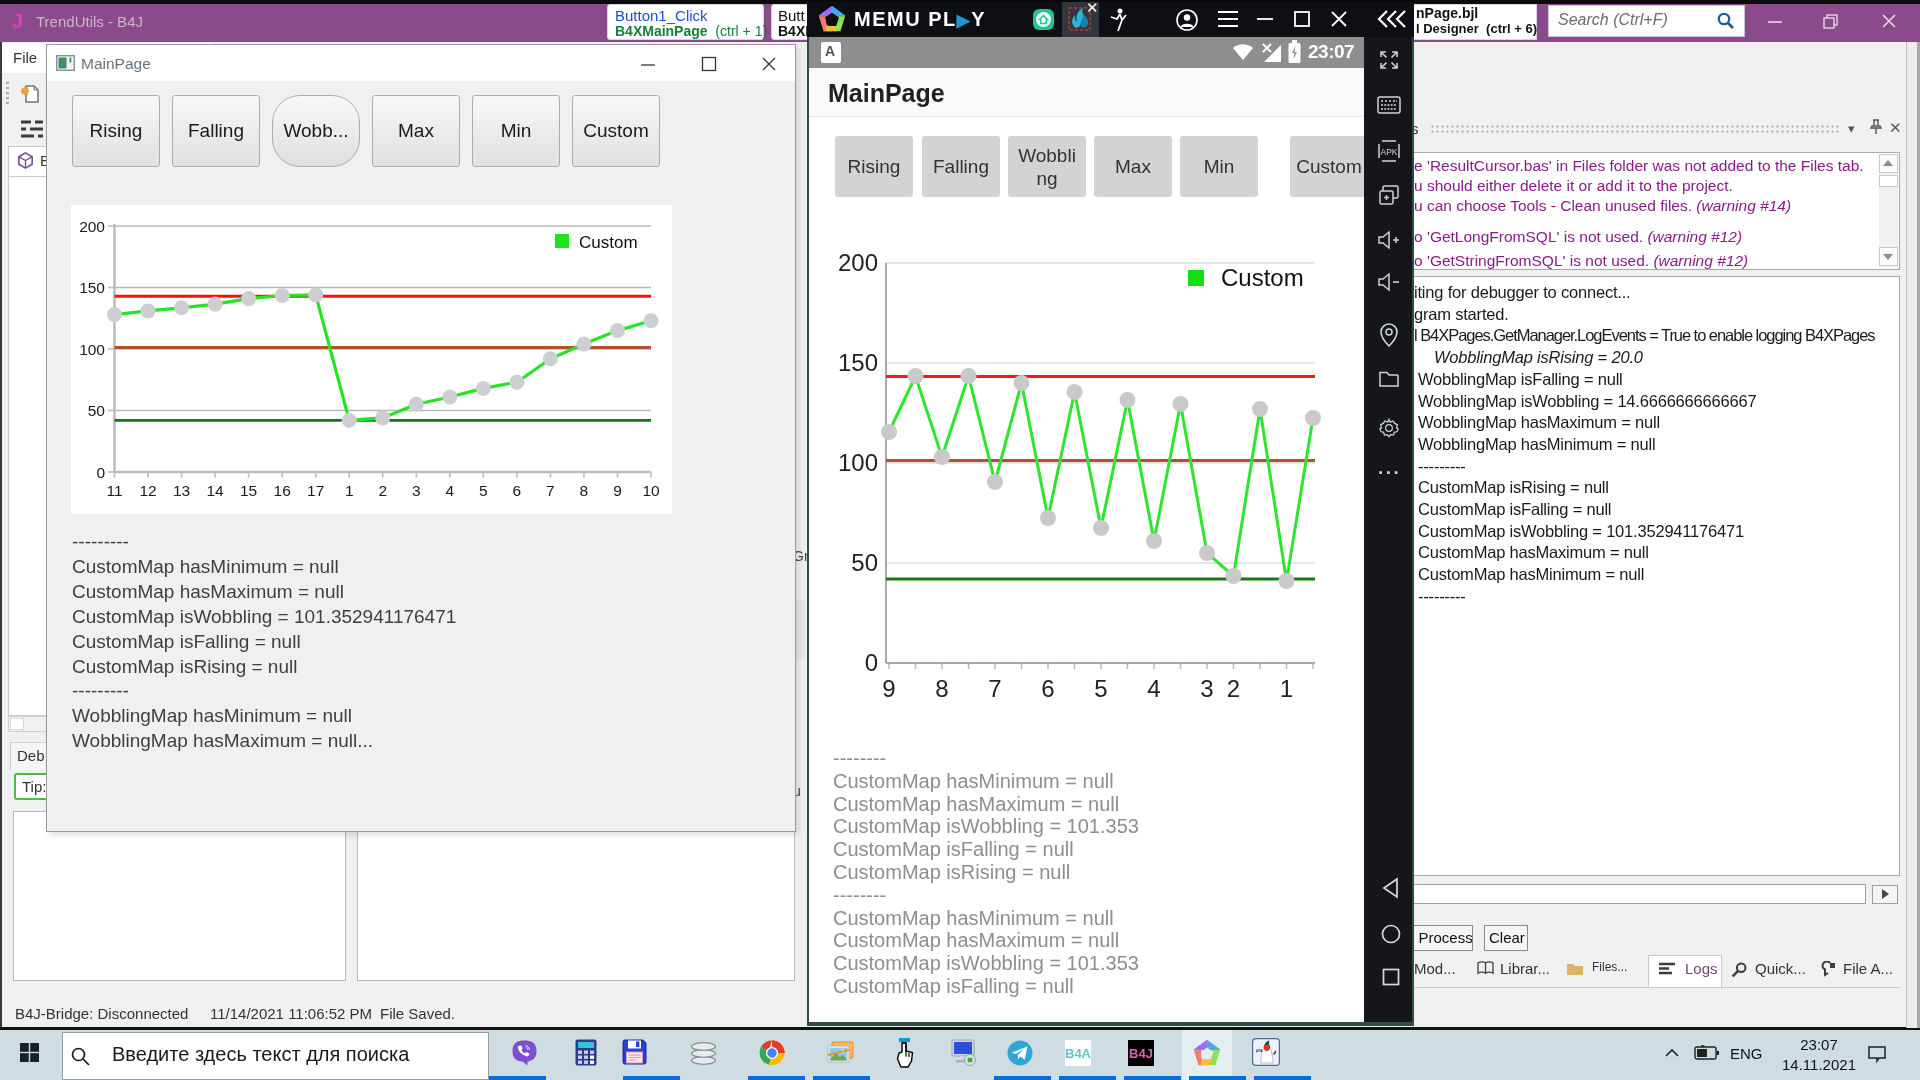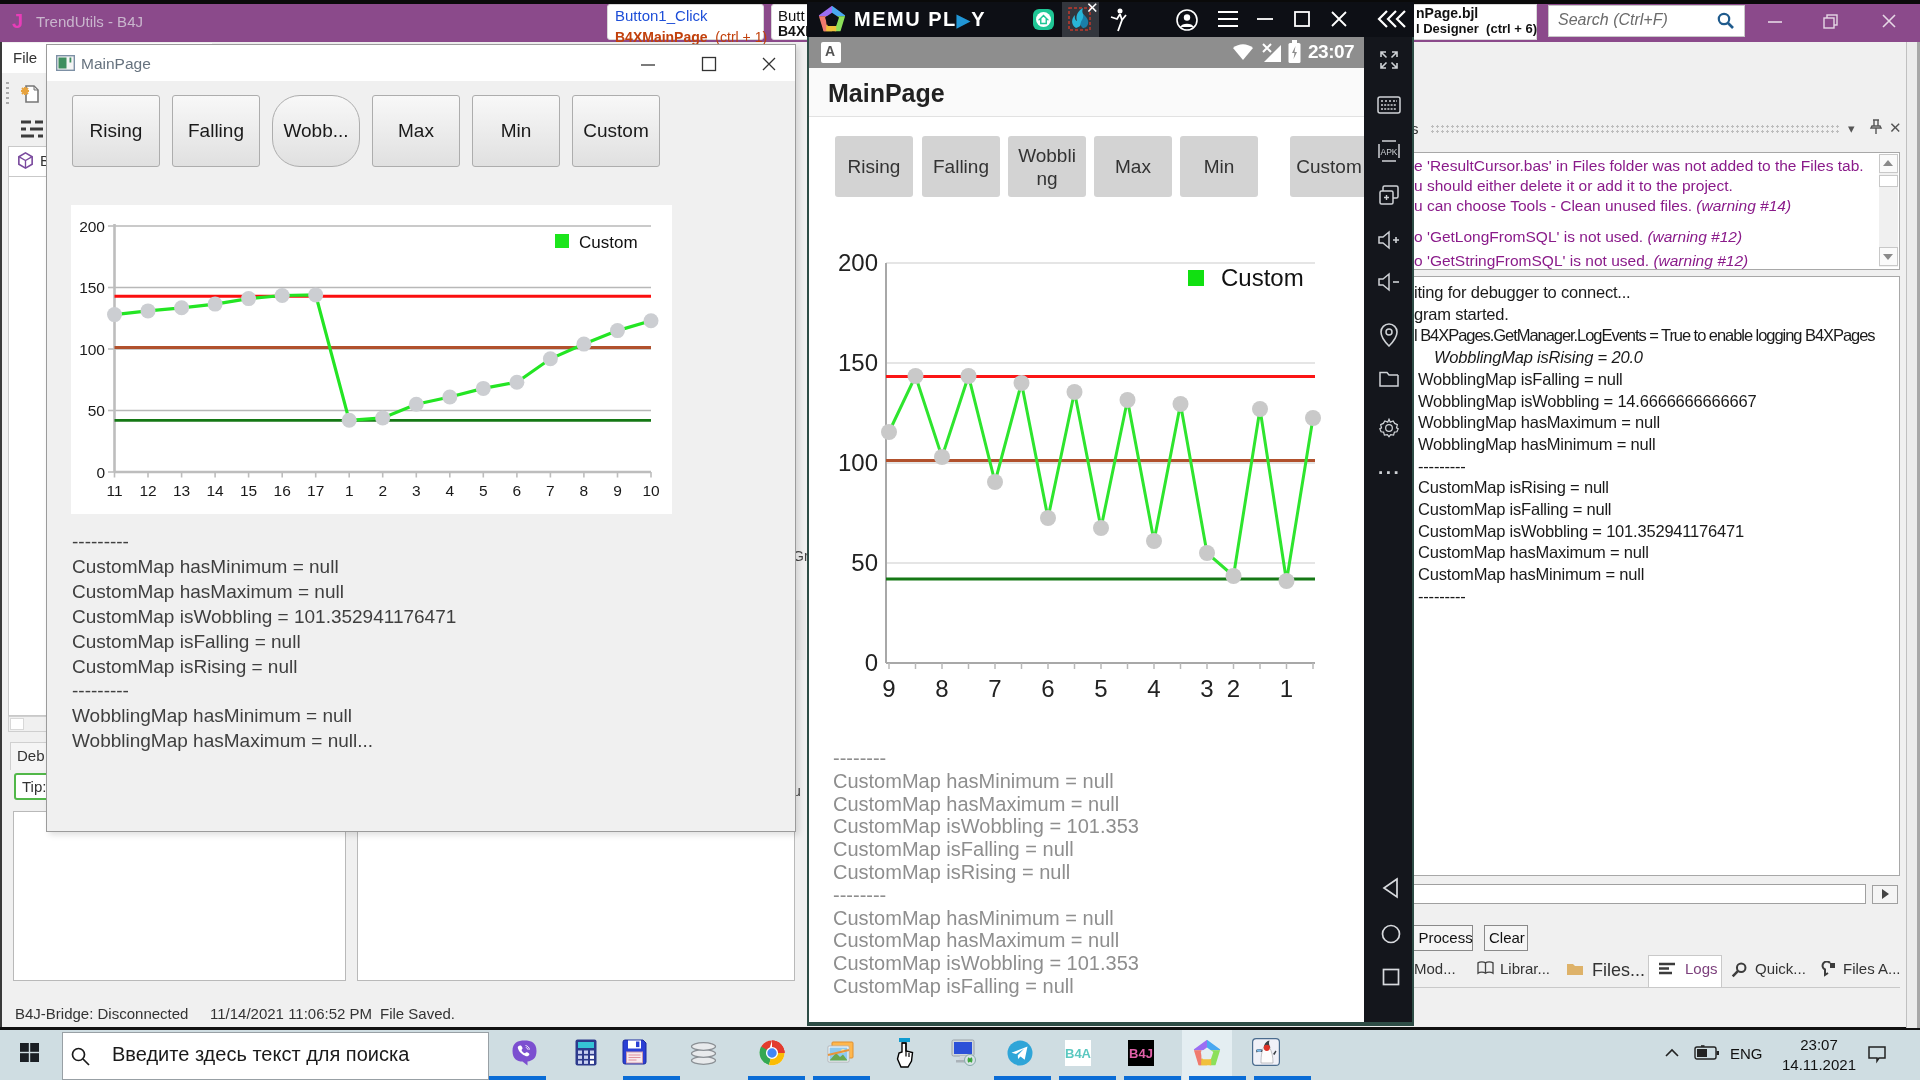--- a/index.html
+++ b/index.html
@@ -76,21 +76,21 @@
 
   
   <div class="a" style="left:15px;top:1005px;font-size:15px;color:#333;">B4J-Bridge: Disconnected</div>
   <div class="a" style="left:210px;top:1005px;font-size:15px;color:#333;">11/14/2021 11:06:52 PM</div>
   <div class="a" style="left:380px;top:1005px;font-size:15px;color:#333;">File Saved.</div>
   <div class="a" style="left:0;top:1027px;width:1920px;height:3px;background:#111;"></div>
 
   
   <div class="a" style="left:607px;top:4px;width:157px;height:36px;background:#fff;border:1px solid #d8d8d8;border-radius:3px;"></div>
   <div class="a" style="left:615px;top:7px;font-size:15px;font-weight:normal;color:#1d4ed8;">Button1_Click</div>
-  <div class="a" style="left:615px;top:29px;font-size:14px;color:#c2410c;"><b>B4XMainPage</b>&nbsp; (ctrl + 1)</div>
+  <div class="a" style="left:615px;top:23px;font-size:14px;color:#15803d;"><b>B4XMainPage</b>&nbsp; (ctrl + 1)</div>
   <div class="a" style="left:771px;top:4px;width:100px;height:36px;background:#fff;border:1px solid #d8d8d8;border-radius:3px;"></div>
   <div class="a" style="left:778px;top:7px;font-size:15px;color:#111;text-align:right;">Butt</div>
   <div class="a" style="left:778px;top:23px;font-size:14px;font-weight:bold;color:#111;">B4XM</div>
 
   
   <div class="a" style="left:1410px;top:4px;width:127px;height:36px;background:#fff;border:1px solid #d8d8d8;"></div>
   <div class="a" style="left:1416px;top:5px;font-size:14px;font-weight:bold;color:#111;">nPage.bjl</div>
   <div class="a" style="left:1416px;top:21px;font-size:13px;font-weight:bold;color:#111;">l Designer&nbsp; (ctrl + 6)</div>
   
   <div class="a" style="left:1548px;top:5px;width:197px;height:32px;background:#fff;border:1px solid #c8c8c8;"></div>
@@ -173,38 +173,38 @@
 
   
   <div class="a" style="left:1414px;top:960px;font-size:15px;color:#333;">Mod...</div>
   <svg class="a" style="left:1477px;top:961px;" width="17" height="15" viewBox="0 0 18 16">
     <path d="M9 2 C7 0.5 3 0.5 1 2 v11 C3 11.5 7 11.5 9 13 C11 11.5 15 11.5 17 13 v-11 C15 0.5 11 0.5 9 2 M9 2 v11" fill="none" stroke="#444" stroke-width="1.4"></path>
   </svg>
   <div class="a" style="left:1500px;top:960px;font-size:15px;color:#333;">Librar...</div>
   <svg class="a" style="left:1566px;top:962px;" width="18" height="14" viewBox="0 0 18 14">
     <path d="M1 2 h6 l2 2 h8 v9 h-16 z" fill="#deb269"></path>
   </svg>
-  <div class="a" style="left:1592px;top:960px;font-size:18px;color:#333;text-align:right;">Files...</div>
+  <div class="a" style="left:1592px;top:960px;font-size:12px;color:#333;text-align:right;">Files...</div>
   <div class="a" style="left:1648px;top:955px;width:74px;height:32px;background:#fff;border:1px solid #c9c9c9;border-bottom:none;"></div>
   <svg class="a" style="left:1658px;top:962px;" width="18" height="15" viewBox="0 0 18 15">
     <g stroke="#3c3c3c" stroke-width="2.4">
           <path d="M1 2 h16 M1 6.5 h10 M1 11 h13"></path>
         </g>
   </svg>
   <div class="a" style="left:1685px;top:960px;font-size:15px;color:#7c3f7c;">Logs</div>
   <svg class="a" style="left:1731px;top:961px;" width="17" height="17" viewBox="0 0 20 20">
     <circle cx="12" cy="8" r="5" fill="none" stroke="#3c3c3c" stroke-width="2.4"></circle>
     <path d="M8 12 L2 18" stroke="#3c3c3c" stroke-width="3"></path>
   </svg>
   <div class="a" style="left:1755px;top:960px;font-size:15px;color:#333;">Quick...</div>
   <svg class="a" style="left:1820px;top:961px;" width="16" height="16" viewBox="0 0 16 16">
     <path d="M10 2 a4.2 4.2 0 1 0 -5 6.5 L5 14 l3 -2" fill="none" stroke="#3c3c3c" stroke-width="2"></path>
     <rect x="10" y="2" width="5" height="5" fill="#3c3c3c"></rect>
   </svg>
-  <div class="a" style="left:1843px;top:960px;font-size:15px;color:#333;">Files A...</div>
+  <div class="a" style="left:1843px;top:960px;font-size:15px;color:#333;">File A...</div>
   <div class="a" style="left:1400px;top:987px;width:500px;height:1px;background:#c9c9c9;"></div>
 </div>
 
 <div class="a" id="mainwin" style="left:46px;top:44px;width:750px;height:788px;background:#f0f0f0;border:1px solid #9b9b9b;box-shadow:3px 3px 6px rgba(0,0,0,0.12);">
 
   <div class="a" style="left:0;top:0;width:748px;height:36px;background:#fff;"></div>
   <svg class="a" style="left:9px;top:10px;" width="19" height="16" viewBox="0 0 19 16">
     <rect x="0.7" y="0.7" width="17.6" height="14.6" fill="#f4f4f4" stroke="#7d90a5" stroke-width="1.4"></rect>
     <rect x="2.5" y="2.5" width="8" height="11" fill="#3f8e5f"></rect>
     <rect x="13.5" y="2.5" width="1.8" height="5" fill="#3f8e5f"></rect>

